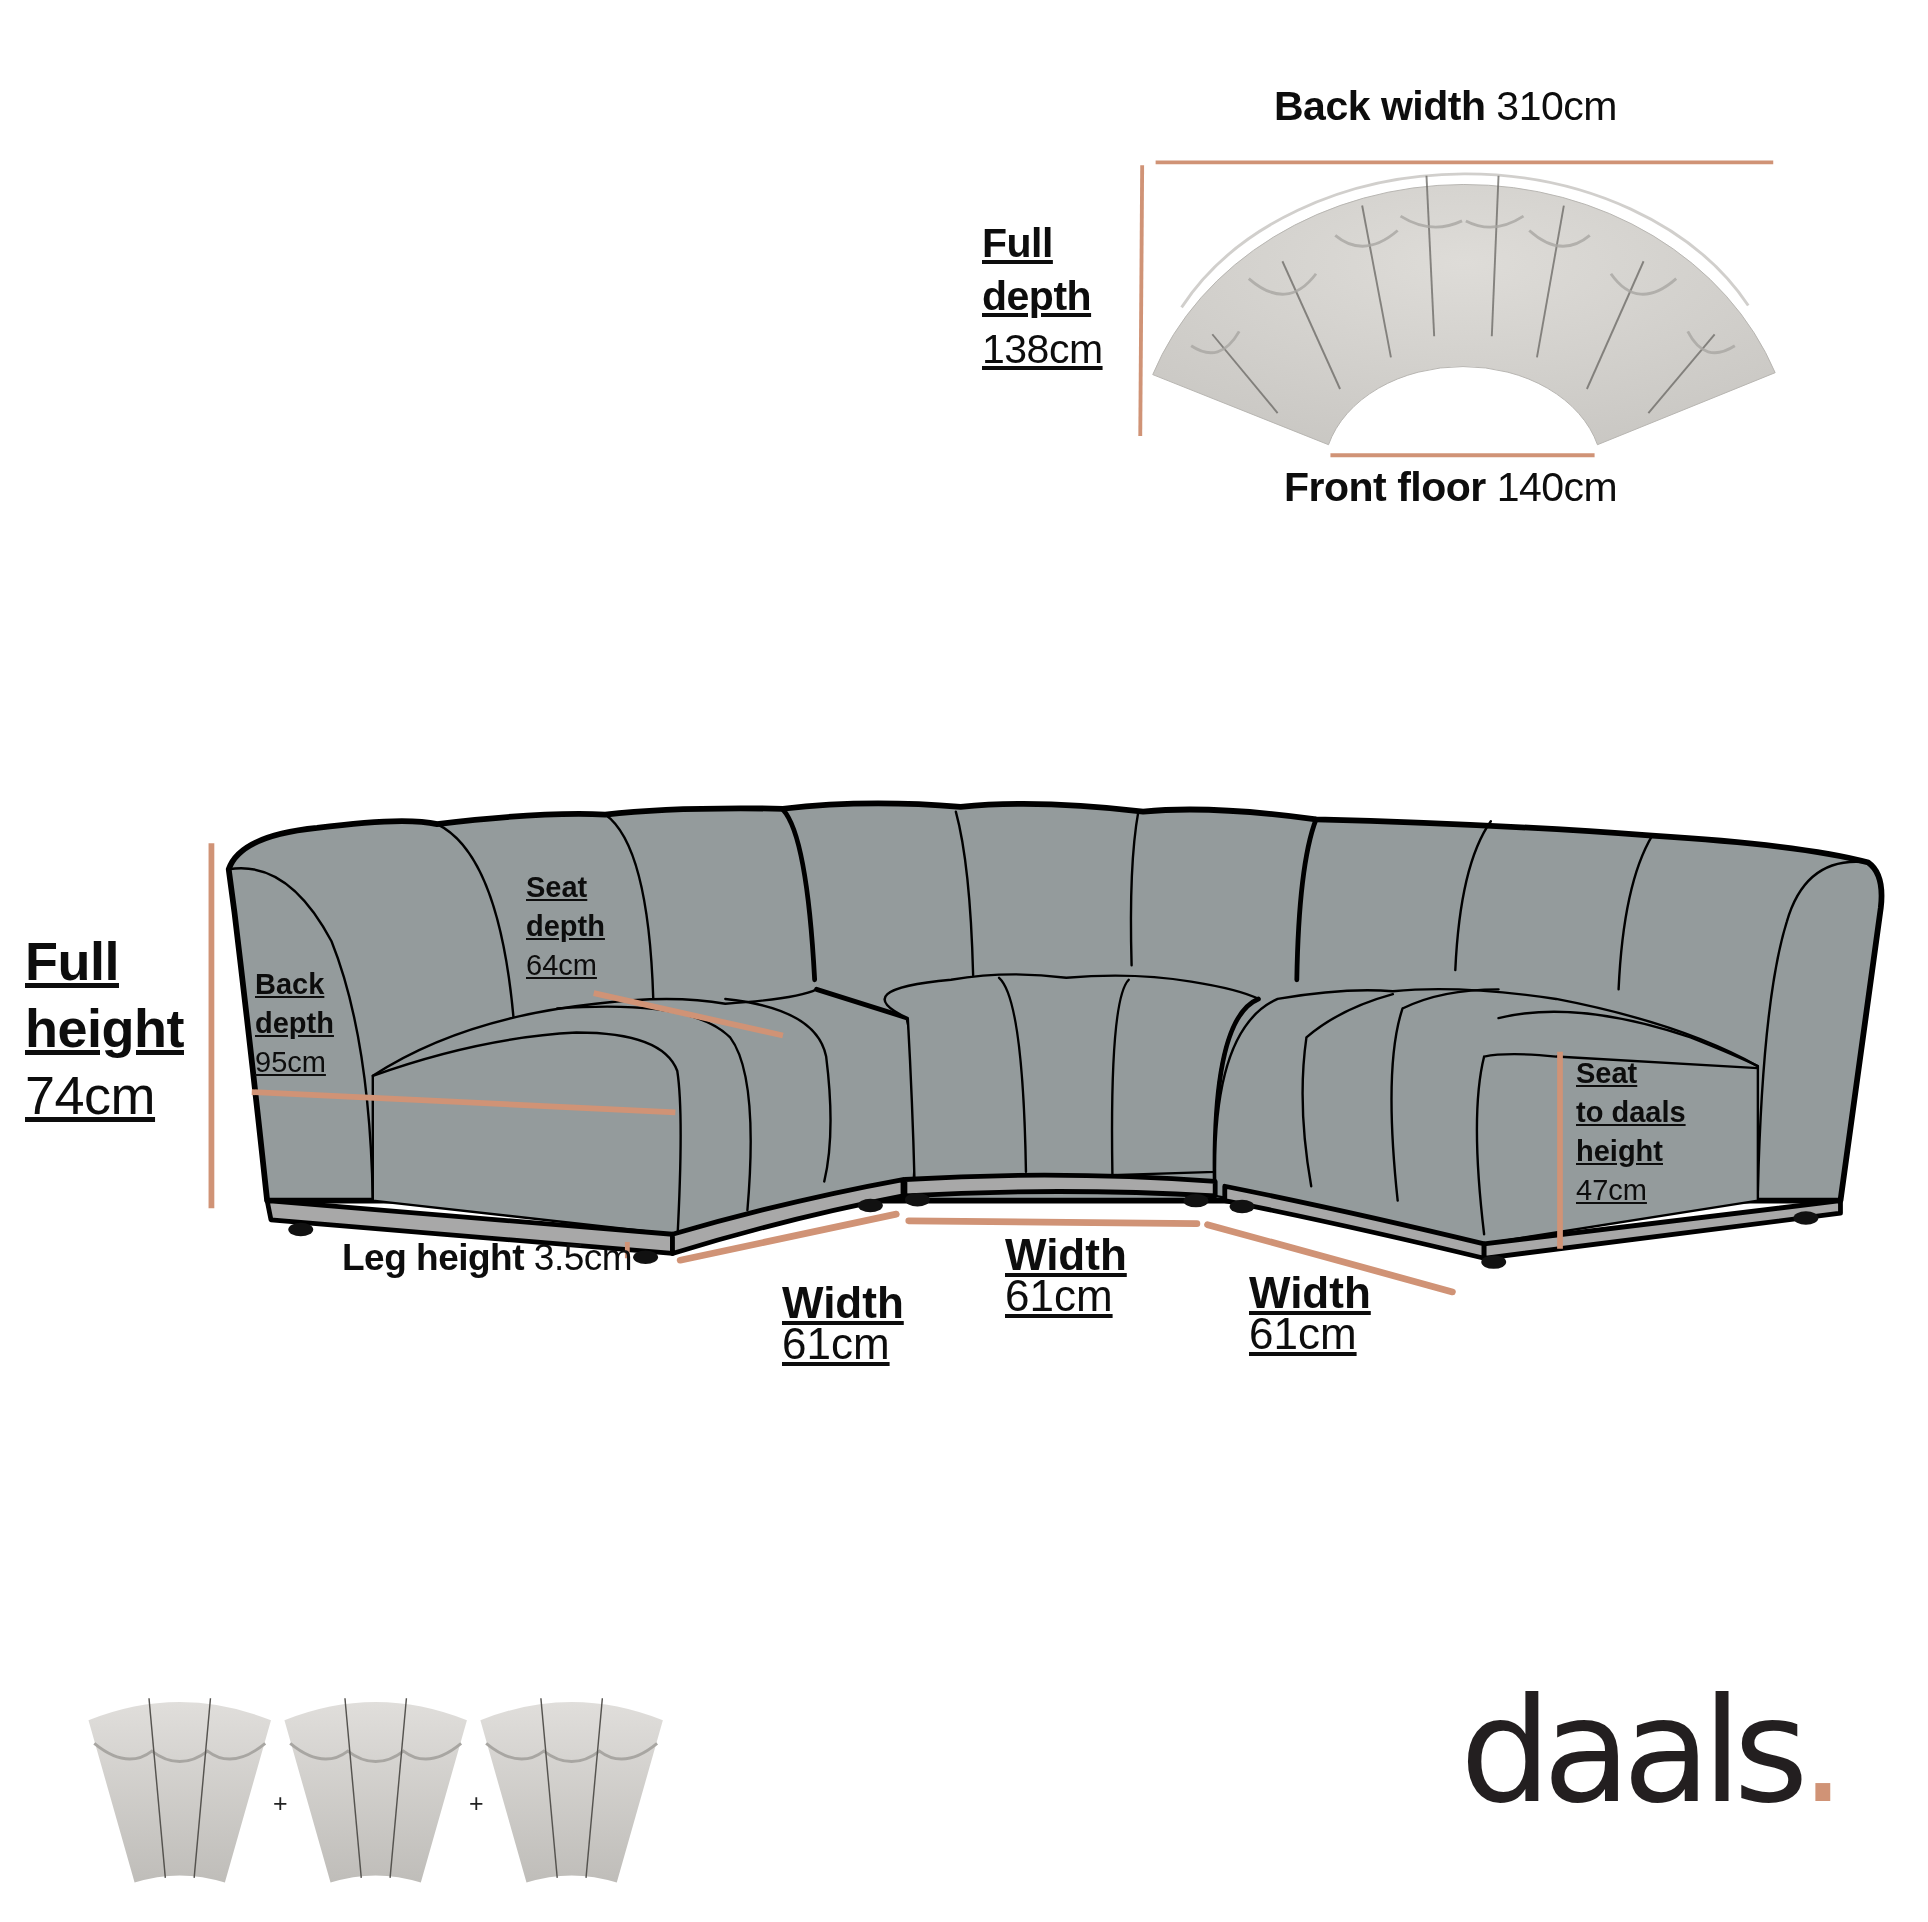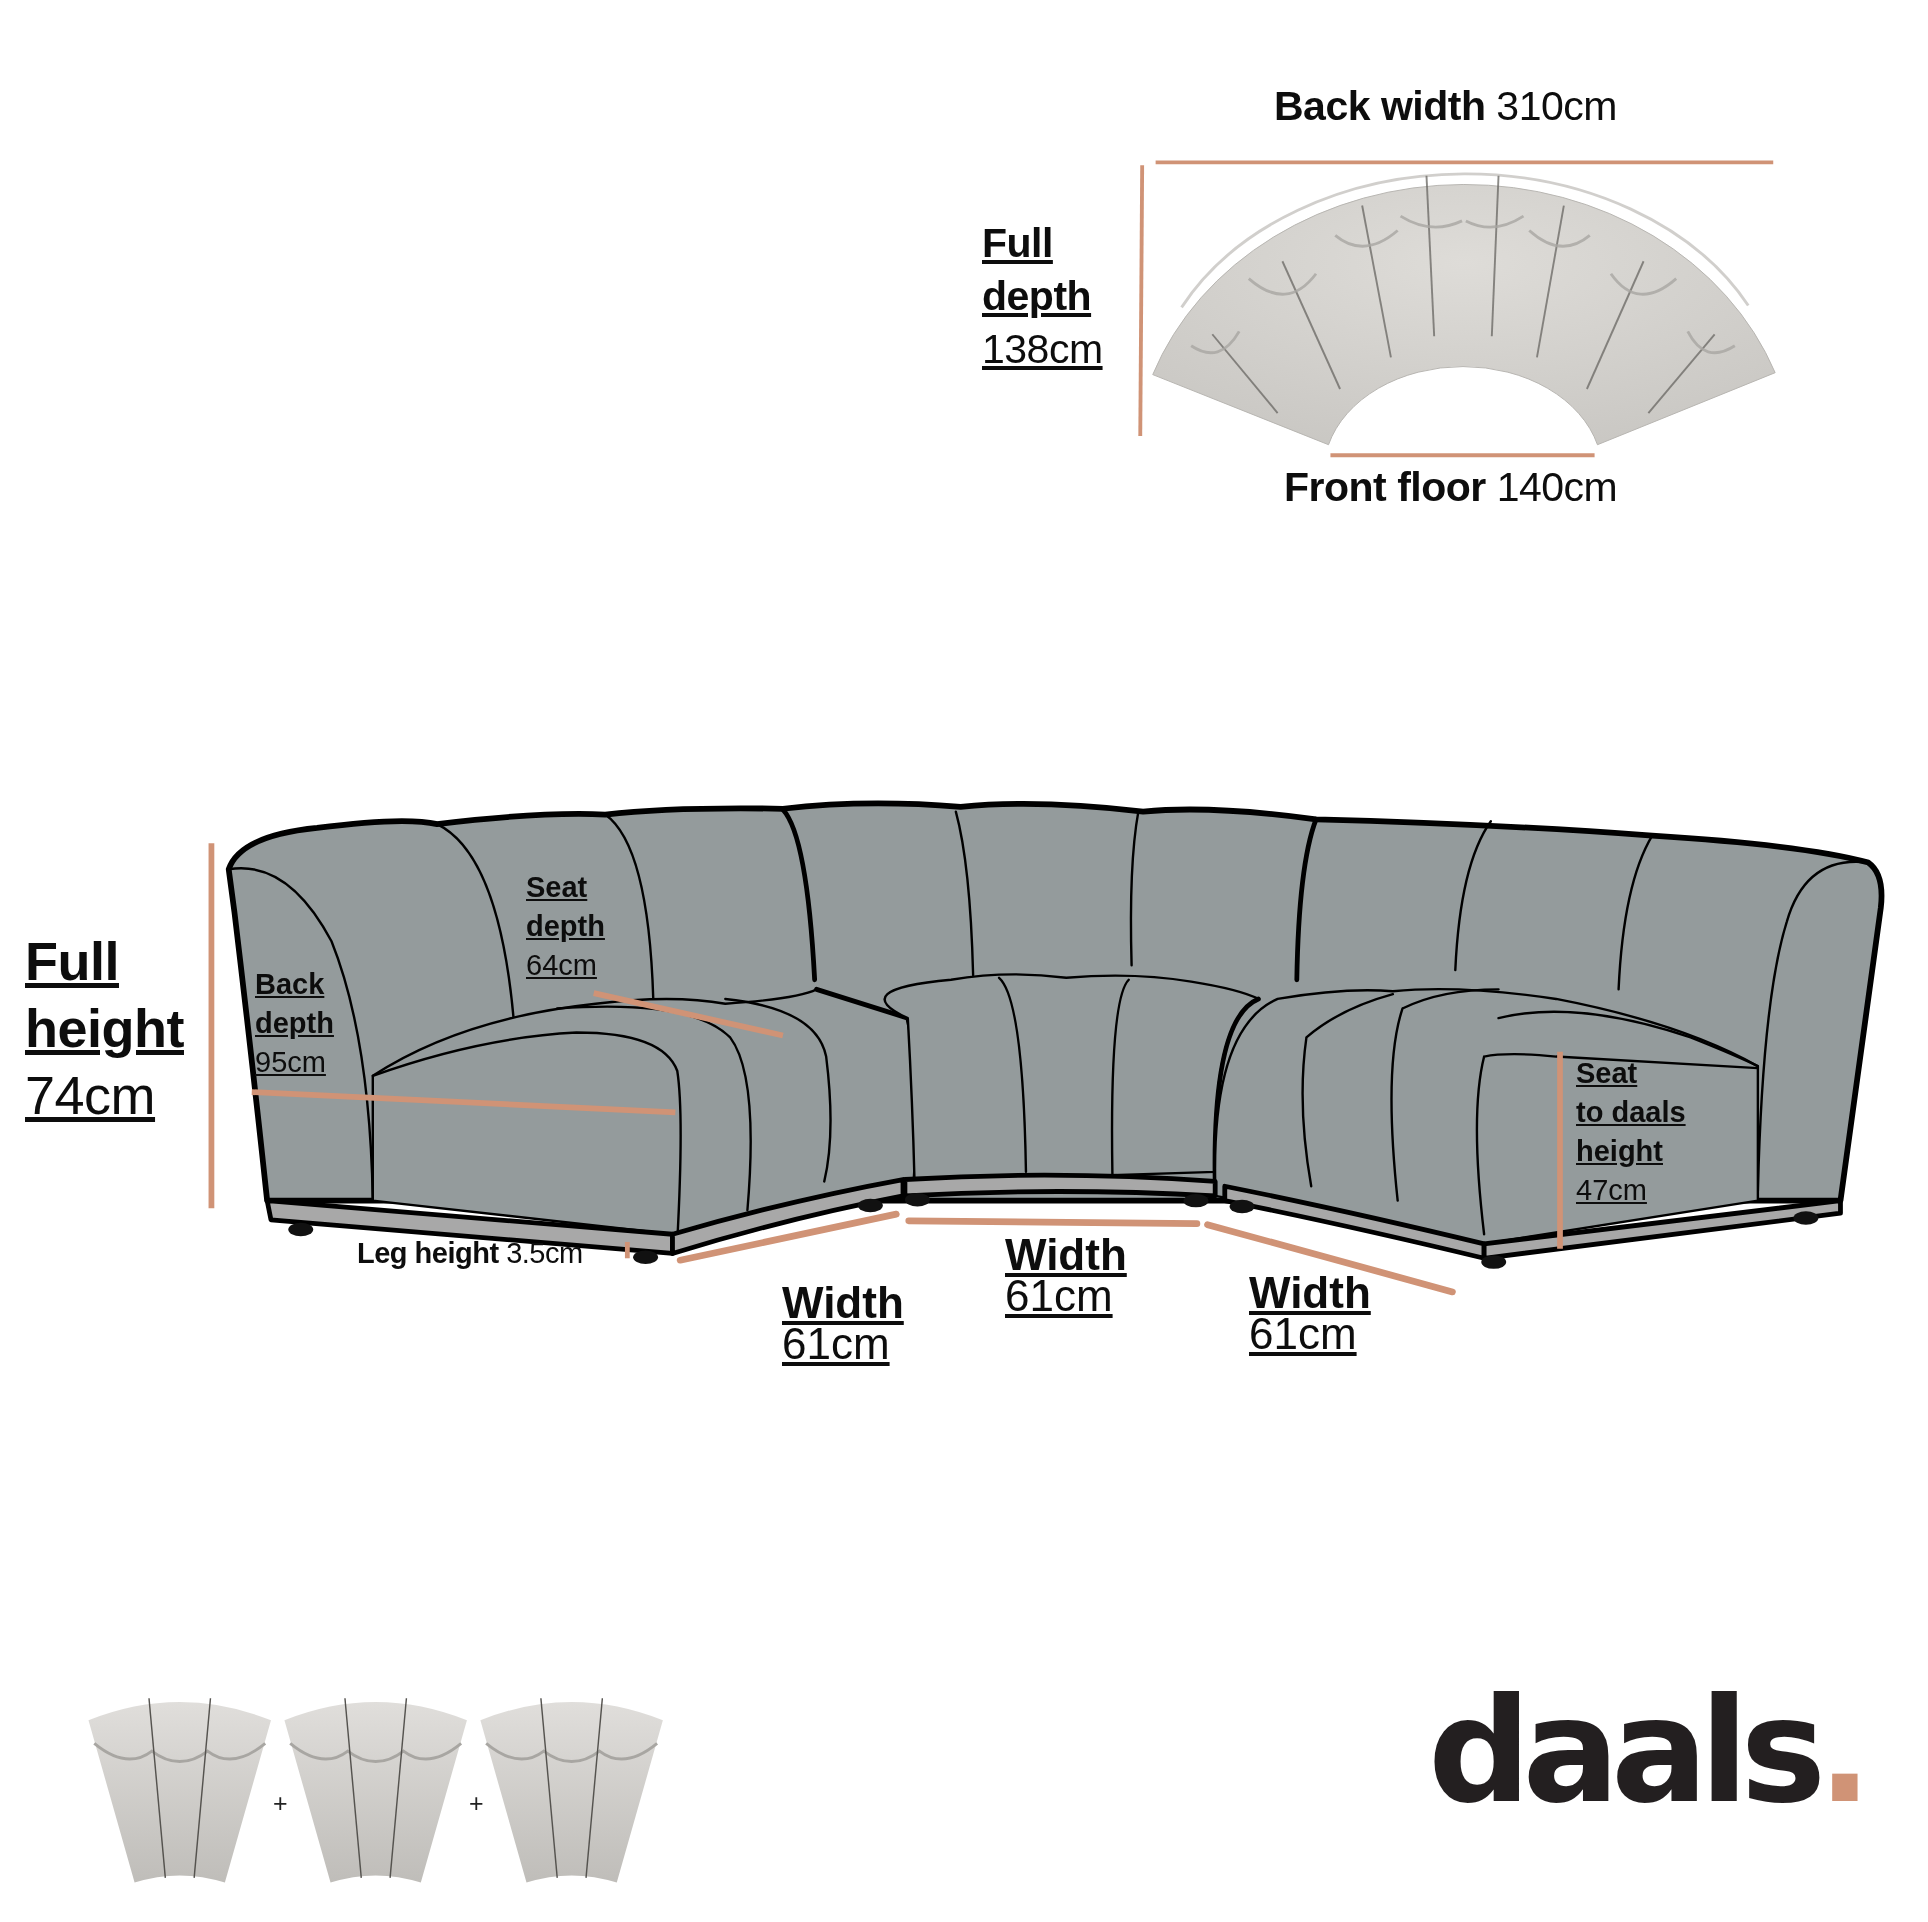--- a/index.html
+++ b/index.html
@@ -13,28 +13,28 @@
   
   #lbl-back { left: 1274px; top: 86px; font-size: 41px; letter-spacing: -0.5px; }
   #lbl-front { left: 1284px; top: 467px; font-size: 41px; letter-spacing: -0.5px; }
   #lbl-fdepth { left: 982px; top: 217px; font-size: 41px; line-height: 53px; letter-spacing: -0.5px; }
 
   
   #lbl-fheight { left: 25px; top: 928px; font-size: 54px; line-height: 67px; letter-spacing: -0.5px; }
   #lbl-chair { left: 255px; top: 965px; font-size: 29px; line-height: 39px; }
   #lbl-seatdepth { left: 526px; top: 868px; font-size: 29px; line-height: 39px; }
   #lbl-seatfloor { left: 1576px; top: 1054px; font-size: 29px; line-height: 39px; }
-  #lbl-leg { left: 357px; top: 1239px; font-size: 29px; letter-spacing: -0.5px; }
+  #lbl-leg { left: 342px; top: 1239px; font-size: 37px; letter-spacing: -0.5px; }
   .wlbl { font-size: 44px; line-height: 41px; }
   #lbl-w1 { left: 782px; top: 1282px; }
   #lbl-w2 { left: 1005px; top: 1234px; }
   #lbl-w3 { left: 1249px; top: 1272px; }
 
   
-  #logo { position: absolute; left: 1428px; top: 1679px; font-size: 144px; font-weight: 700; letter-spacing: -8.6px; color: #231f20; line-height: 1; font-family: "DejaVu Sans", sans-serif; }
+  #logo { position: absolute; left: 1460px; top: 1679px; font-size: 144px; font-weight: 400; letter-spacing: -8.6px; color: #231f20; line-height: 1; font-family: "DejaVu Sans", sans-serif; }
   #logo .dot { color: #d09376; letter-spacing: 0; }
 
   .plus { position: absolute; font-size: 25px; color: #222; line-height: 1; }
 </style>
 </head>
 <body>
 
 <svg id="art" viewBox="0 0 2007 2001" xmlns="http://www.w3.org/2000/svg">
   <defs>
     <radialGradient id="fabric" cx="50%" cy="30%" r="75%">

